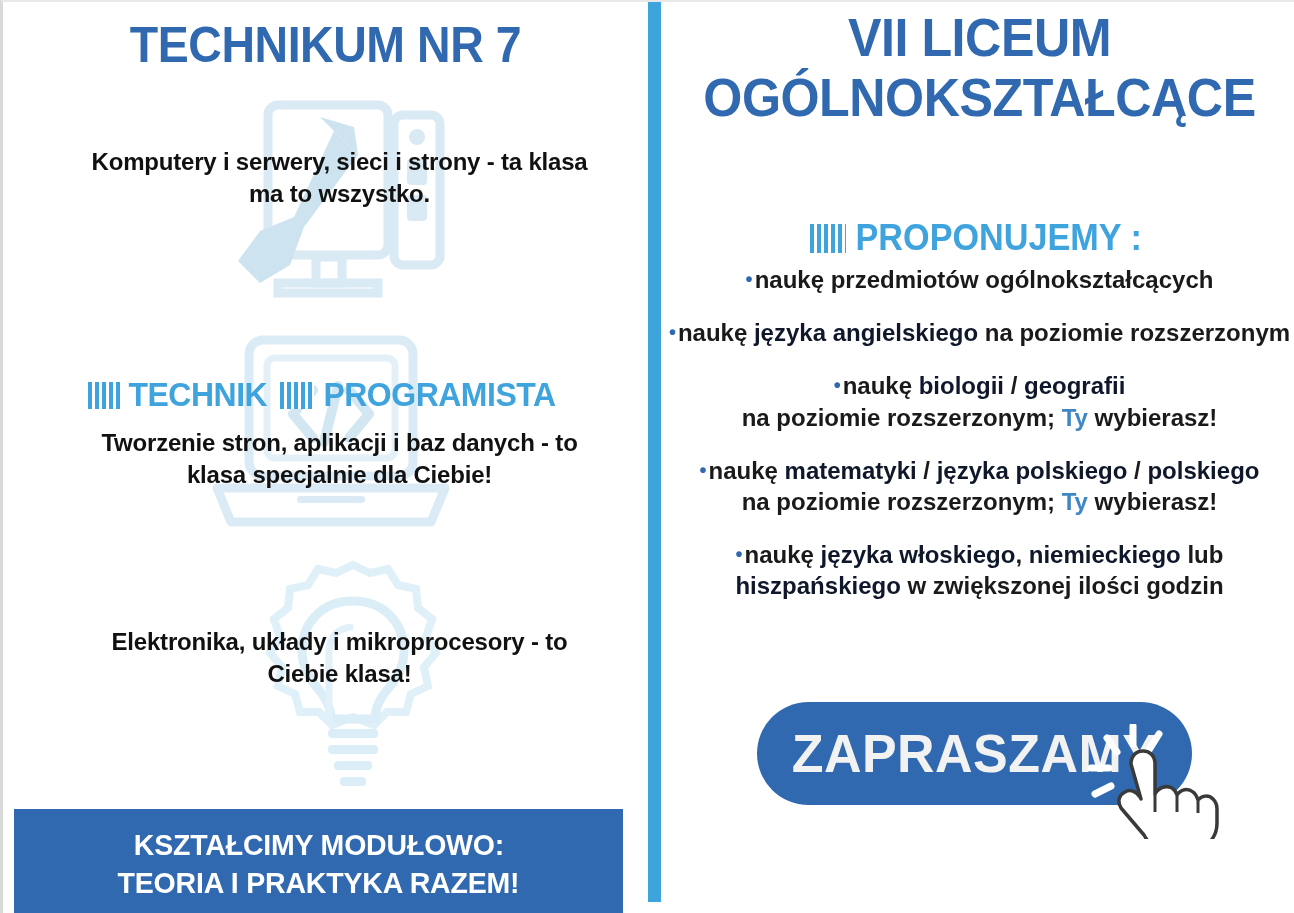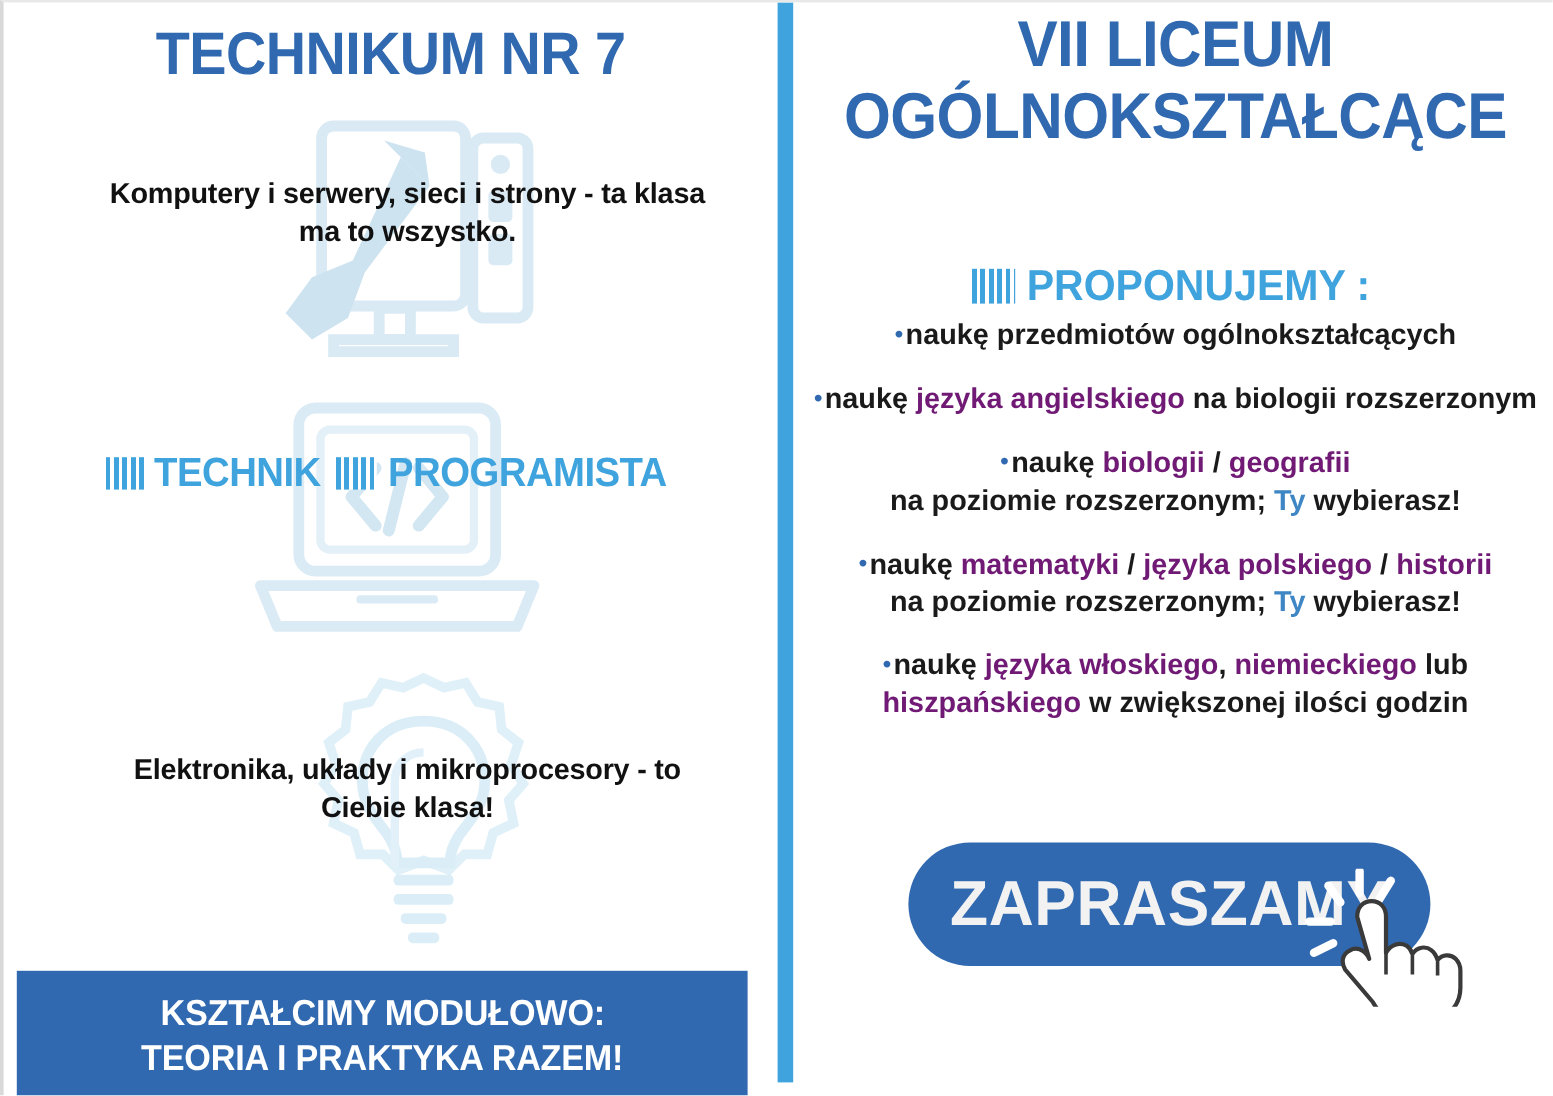--- a/index.html
+++ b/index.html
@@ -178,21 +178,21 @@
     line-height: 1.3;
     margin-bottom: 22px;
     padding: 0 6px;
   }
   .blt .dot {
     color: #3069b0;
     font-size: 20px;
     vertical-align: 2px;
     margin-right: 2px;
   }
-  .hl { color: #701a75; }
+  .hl { color: #0f172a; }
   .hl-d { color: #3e87c4; }
   .line2 { display: block; }
 
   
   .cta-wrap {
     position: absolute;
     left: 0; right: 0;
     top: 700px;
     height: 110px;
   }
@@ -260,20 +260,21 @@
         <path d="M16 156 h228 l-14 34 h-200z" stroke="#dbebf5" stroke-width="9" stroke-linejoin="round"></path>
         <rect x="96" y="164" width="68" height="7" rx="3" fill="#dbebf5"></rect>
       </svg>
     </div>
 
     <div class="sec" id="sec2">
       <div class="sec-head">
         <span class="barcode"></span><span class="word">TECHNIK</span>
         <span class="barcode"></span><span class="word">PROGRAMISTA</span>
       </div>
+      <div class="sec-desc">Tworzenie stron, aplikacji i baz danych - to klasa specjalnie dla Ciebie!</div>
     </div>
 
     <div class="wm" id="wm3">
       <svg width="190" height="240" viewBox="0 0 190 240" fill="none">
         <path d="M95 8
                  L112 16 L130 12 L140 28 L158 32 L160 51 L174 62 L168 80 L178 96
                  L166 110 L170 129 L153 137 L148 155 L129 155 L116 168 L95 160
                  L74 168 L61 155 L42 155 L37 137 L20 129 L24 110 L12 96 L22 80
                  L16 62 L30 51 L32 32 L50 28 L60 12 L78 16 Z" stroke="#dff0f8" stroke-width="8" fill="none"></path>
         <path d="M95 44 C63 44 44 67 44 94 c0 22 14 34 22 46 c5 8 7 14 7 22 h44
@@ -309,30 +310,30 @@
       <span class="barcode"></span><span class="word">PROPONUJEMY  :</span>
     </div>
 
     <div class="bullets">
 
       <div class="blt">
         <span class="dot">•</span><span>naukę przedmiotów ogólnokształcących</span>
       </div>
 
       <div class="blt">
-        <span class="dot">•</span><span>naukę </span><span class="hl">języka angielskiego</span><span> na biologii rozszerzonym</span>
+        <span class="dot">•</span><span>naukę </span><span class="hl">języka angielskiego</span><span> na poziomie rozszerzonym</span>
       </div>
 
       <div class="blt">
         <span class="dot">•</span><span>naukę </span><span class="hl">biologii</span><span> / </span><span class="hl">geografii</span>
         <span class="line2"><span>na poziomie rozszerzonym; </span><span class="hl-d">Ty</span><span> wybierasz!</span></span>
       </div>
 
       <div class="blt">
-        <span class="dot">•</span><span>naukę </span><span class="hl">matematyki</span><span> / </span><span class="hl">języka polskiego</span><span> / </span><span class="hl">historii</span>
+        <span class="dot">•</span><span>naukę </span><span class="hl">matematyki</span><span> / </span><span class="hl">języka polskiego</span><span> / </span><span class="hl">polskiego</span>
         <span class="line2"><span>na poziomie rozszerzonym; </span><span class="hl-d">Ty</span><span> wybierasz!</span></span>
       </div>
 
       <div class="blt">
         <span class="dot">•</span><span>naukę </span><span class="hl">języka włoskiego</span><span>, </span><span class="hl">niemieckiego</span><span> lub</span>
         <span class="line2"><span class="hl">hiszpańskiego</span><span> w zwiększonej ilości godzin</span></span>
       </div>
 
     </div>
 

